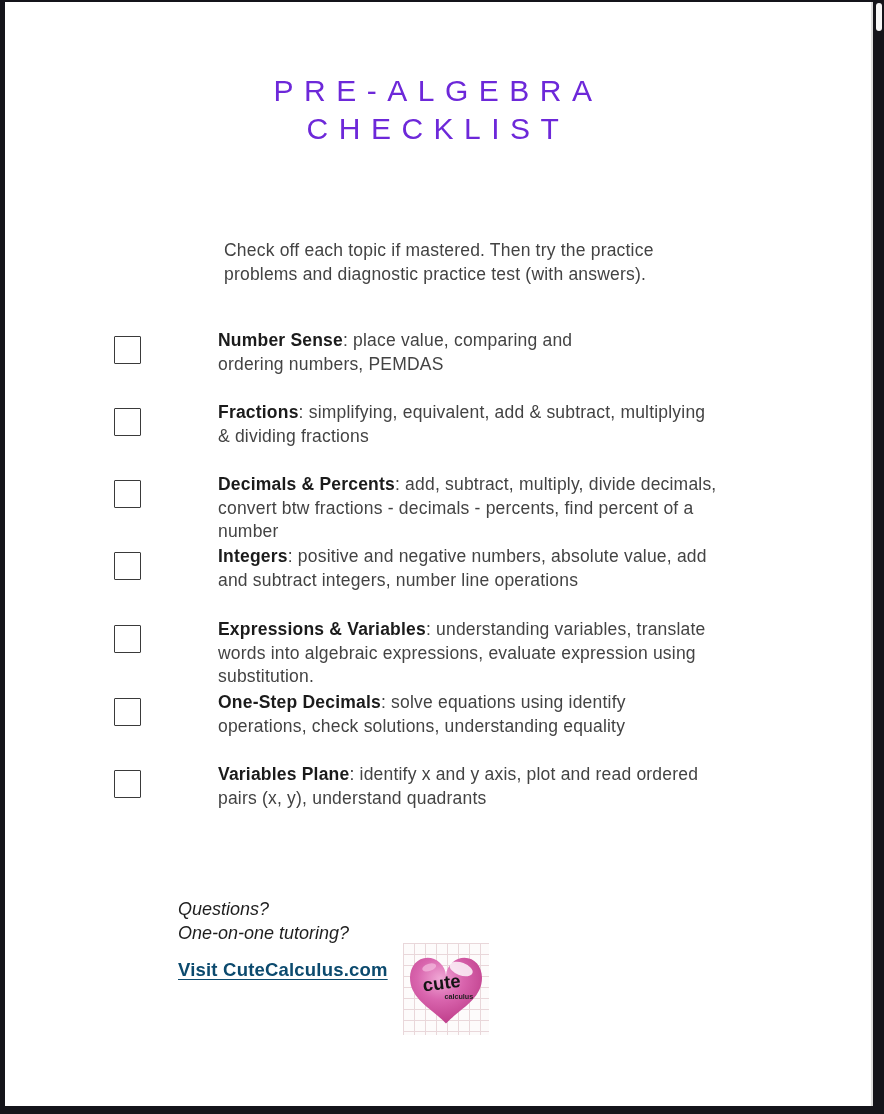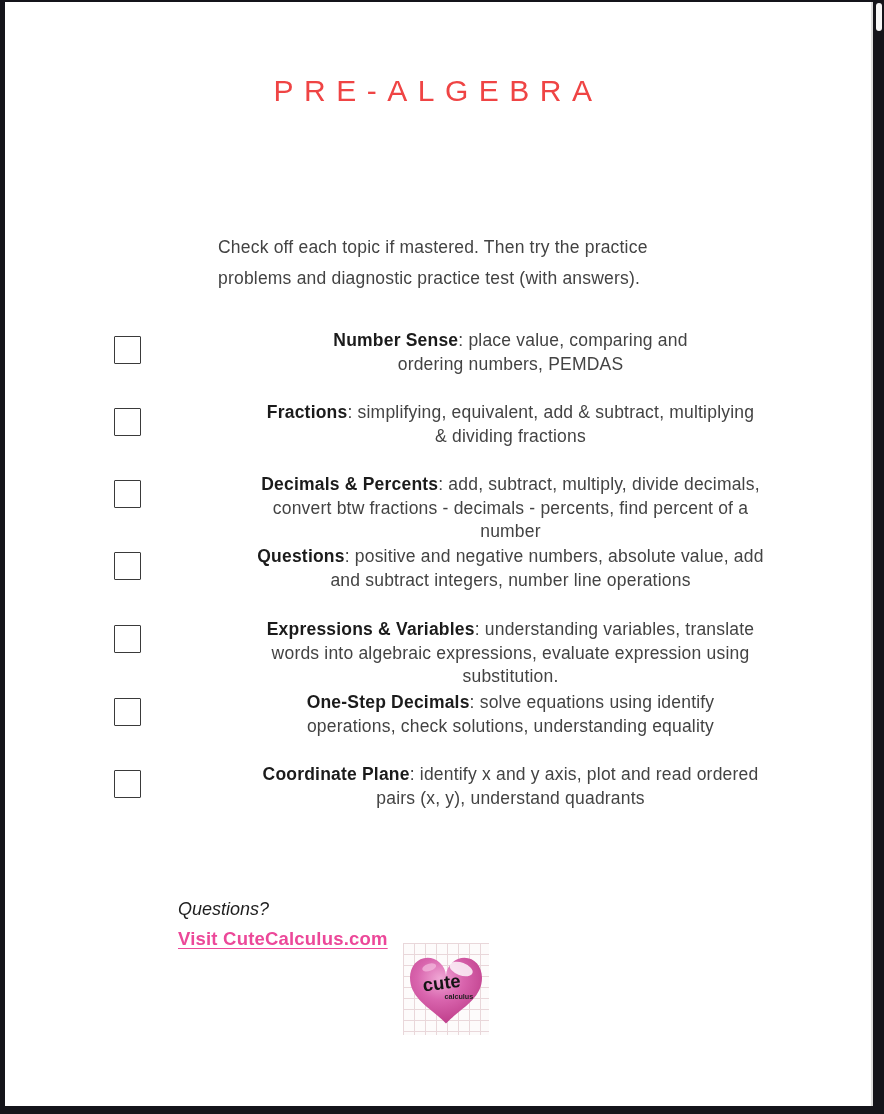--- a/index.html
+++ b/index.html
@@ -21,30 +21,30 @@
     position:absolute;right:2px;top:3px;
     width:6px;height:28px;border-radius:3px;
     background:#f6f6f6;z-index:3;
   }
   
   .title{
     position:absolute;top:70px;left:0;right:0;
     text-align:center;
     font-size:30px;line-height:38px;font-weight:500;
     letter-spacing:10.5px;word-spacing:6px;
-    color:#ef4444;
+    color:#6d28d9;
   }
   
   .intro{
-    position:absolute;left:213px;top:230px;margin:0;
-    font-size:17.5px;line-height:31px;color:#434343;
+    position:absolute;left:213px;top:230px;margin:6px;
+    font-size:17.5px;line-height:24px;color:#434343;
     white-space:pre-line;letter-spacing:0.2px;
   }
   
-  .checklist{position:absolute;left:0;top:0;width:100%;height:100%;text-align:center;}
+  .checklist{position:absolute;left:0;top:0;width:100%;height:100%;}
   .check-row{position:absolute;left:0;width:100%;}
   .check-row:nth-child(1){top:327px;}
   .check-row:nth-child(2){top:399px;}
   .check-row:nth-child(3){top:471px;}
   .check-row:nth-child(4){top:543px;}
   .check-row:nth-child(5){top:616px;}
   .check-row:nth-child(6){top:689px;}
   .check-row:nth-child(7){top:761px;}
   .checkbox{
     position:absolute;left:109px;top:7px;
@@ -59,22 +59,22 @@
     white-space:pre-line;letter-spacing:0.2px;
   }
   .item-text b{color:#1b1b1b;font-weight:700;}
   
   .footer-text{
     position:absolute;left:173px;top:896px;
     font-size:18px;line-height:23.5px;color:#1e1e1e;
   }
   .footer-line{font-style:italic;}
   .footer-link{
-    display:inline-block;margin-top:5px;
-    font-weight:700;color:#ec4899;
+    display:inline-block;margin-top:13px;
+    font-weight:700;color:#0c4a6e;
     text-decoration:underline;text-underline-offset:3px;
     font-size:18.5px;letter-spacing:0.2px;
   }
   
   .logo{
     position:absolute;left:398px;top:941px;
     width:86px;height:92px;
     background-color:#fdfbfb;
     background-image:
       linear-gradient(#e9d7da 1px, transparent 1px),
@@ -83,20 +83,21 @@
     display:flex;align-items:center;justify-content:center;
   }
 </style>
 </head>
 <body>
 
 <div class="page">
 
   <div class="title" id="title">
       <div>PRE-ALGEBRA</div>
+      <div>CHECKLIST</div>
     </div>
 
   <p class="intro">Check off each topic if mastered. Then try the practice
 problems and diagnostic practice test (with answers).</p>
 
   <div class="checklist" id="checklist">
       <div class="check-row">
         <span class="checkbox" aria-checked="false"></span>
         <p class="item-text"><b>Number Sense</b><span>: place value, comparing and
 ordering numbers, PEMDAS</span></p>
@@ -107,44 +108,45 @@
 &amp; dividing fractions</span></p>
       </div>
       <div class="check-row">
         <span class="checkbox" aria-checked="false"></span>
         <p class="item-text"><b>Decimals &amp; Percents</b><span>: add, subtract, multiply, divide decimals,
 convert btw fractions - decimals - percents, find percent of a
 number</span></p>
       </div>
       <div class="check-row">
         <span class="checkbox" aria-checked="false"></span>
-        <p class="item-text"><b>Questions</b><span>: positive and negative numbers, absolute value, add
+        <p class="item-text"><b>Integers</b><span>: positive and negative numbers, absolute value, add
 and subtract integers, number line operations</span></p>
       </div>
       <div class="check-row">
         <span class="checkbox" aria-checked="false"></span>
         <p class="item-text"><b>Expressions &amp; Variables</b><span>: understanding variables, translate
 words into algebraic expressions, evaluate expression using
 substitution.</span></p>
       </div>
       <div class="check-row">
         <span class="checkbox" aria-checked="false"></span>
         <p class="item-text"><b>One-Step Decimals</b><span>: solve equations using identify
 operations, check solutions, understanding equality</span></p>
       </div>
       <div class="check-row">
         <span class="checkbox" aria-checked="false"></span>
-        <p class="item-text"><b>Coordinate Plane</b><span>: identify x and y axis, plot and read ordered
+        <p class="item-text"><b>Variables Plane</b><span>: identify x and y axis, plot and read ordered
 pairs (x, y), understand quadrants</span></p>
       </div>
     </div>
 
   <div class="footer-text" id="footer-text">
     <div id="footer-lines">
         <div class="footer-line">Questions?</div>
+        <div class="footer-line">One-on-one tutoring?</div>
       </div>
     <span class="footer-link">Visit CuteCalculus.com</span>
   </div>
 
   <div class="logo">
     <svg width="80" height="82" viewBox="0 0 100 100">
       <defs>
         <radialGradient id="hg" cx="42%" cy="32%" r="80%">
           <stop offset="0%" stop-color="#f0a9d6"></stop>
           <stop offset="40%" stop-color="#d965ae"></stop>

